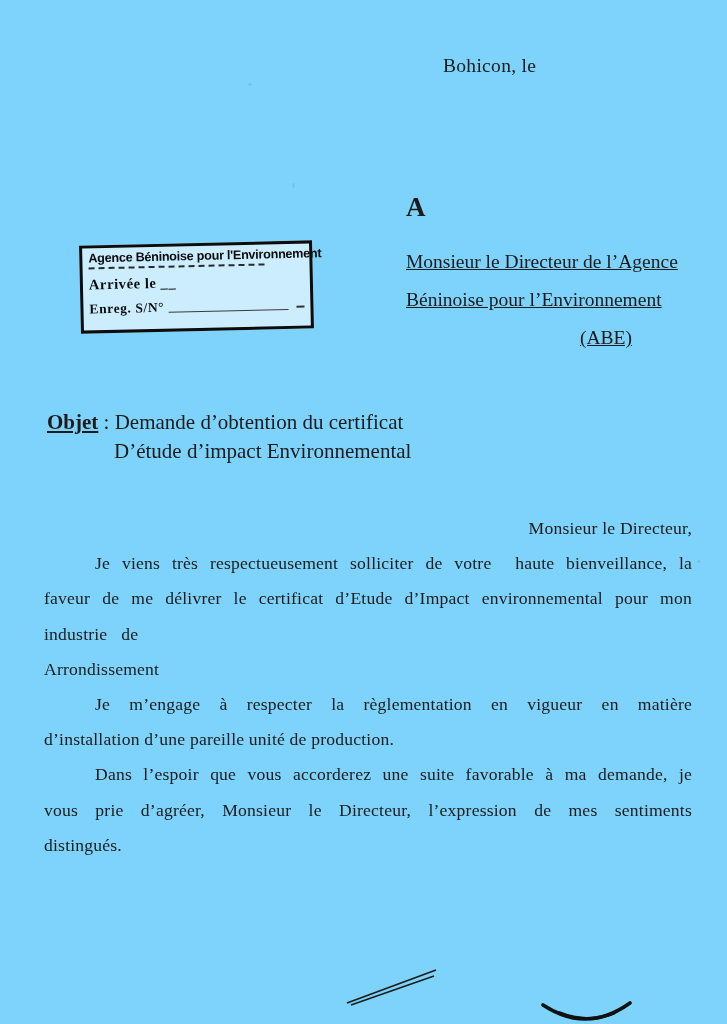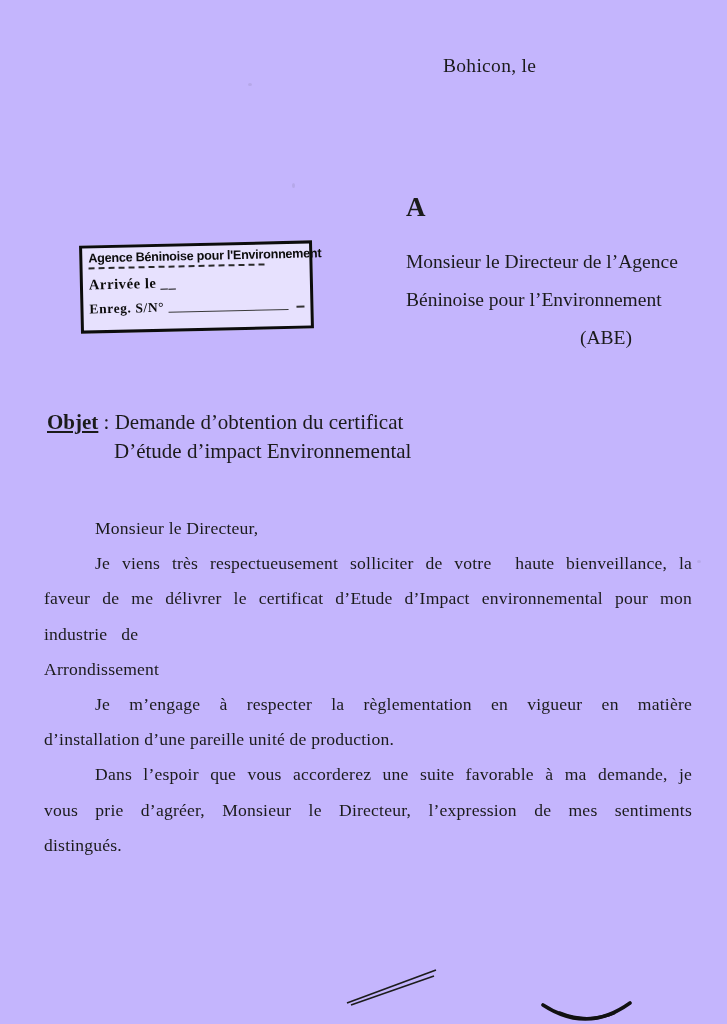--- a/index.html
+++ b/index.html
@@ -1,21 +1,21 @@
 <!DOCTYPE html>
 <html><head>
 <meta charset="utf-8">
 <style>
   html,body{margin:0;padding:0;}
   body{background:#e8e8e8;}
   .page{
     position:relative;
     width:727px;height:1024px;
     margin:0 auto;
-    background:#c4b5fd;
+    background:#7dd3fc;
     color:#1b1b1b;
     font-family:"Liberation Serif","DejaVu Serif",serif;
     overflow:hidden;
   }
   
   .dateline{
     position:absolute;left:443px;top:55px;
     font-size:19.5px;letter-spacing:.3px;
   }
   
@@ -50,34 +50,34 @@
   .stamp-equals .bar{height:0;border-top:2px solid #222;margin-top:3px;}
   .stamp-equals .bar:first-child{transform:rotate(-6deg);}
   .stamp-underline{
     flex:1;height:0;border-bottom:1.6px solid #3a3a3a;
     margin:0 6px 3px 4px;max-width:120px;
   }
   .stamp-enddash{width:8px;border-top:2px solid #333;margin-bottom:5px;margin-left:auto;}
   
   .recipient{position:absolute;left:406px;top:192px;width:300px;}
   .to-letter{font-size:27px;font-weight:bold;letter-spacing:1px;margin-bottom:20px;}
-  .recipient .r-line{font-size:19.5px;line-height:38px;white-space:nowrap;}
+  .recipient .r-line{font-size:19.5px;line-height:38px;white-space:nowrap;text-decoration:underline;}
   .recipient .r-abe{padding-left:100px;text-align:center;}
   
   .subject{position:absolute;left:47px;top:410px;width:500px;font-size:21px;}
   .subject-label{font-weight:bold;text-decoration:underline;}
   .subject-line2{padding-left:67px;margin-top:4px;}
   
   .body-block{position:absolute;left:44px;top:511px;width:648px;}
   .line{
     font-size:17.6px;line-height:35.2px;height:35.2px;
     letter-spacing:.2px;white-space:nowrap;
   }
   .line.stretch{white-space:normal;text-align:justify;text-align-last:justify;}
-  .line.indent{padding-left:51px;}
+  .line.indent{padding-left:51px;text-align:right;}
   
   .marks{position:absolute;left:0;top:930px;width:727px;height:94px;}
   
   .speck{position:absolute;background:rgba(60,60,60,.10);border-radius:50%;}
 </style>
 </head>
 <body>
 
 <div class="page">
 

